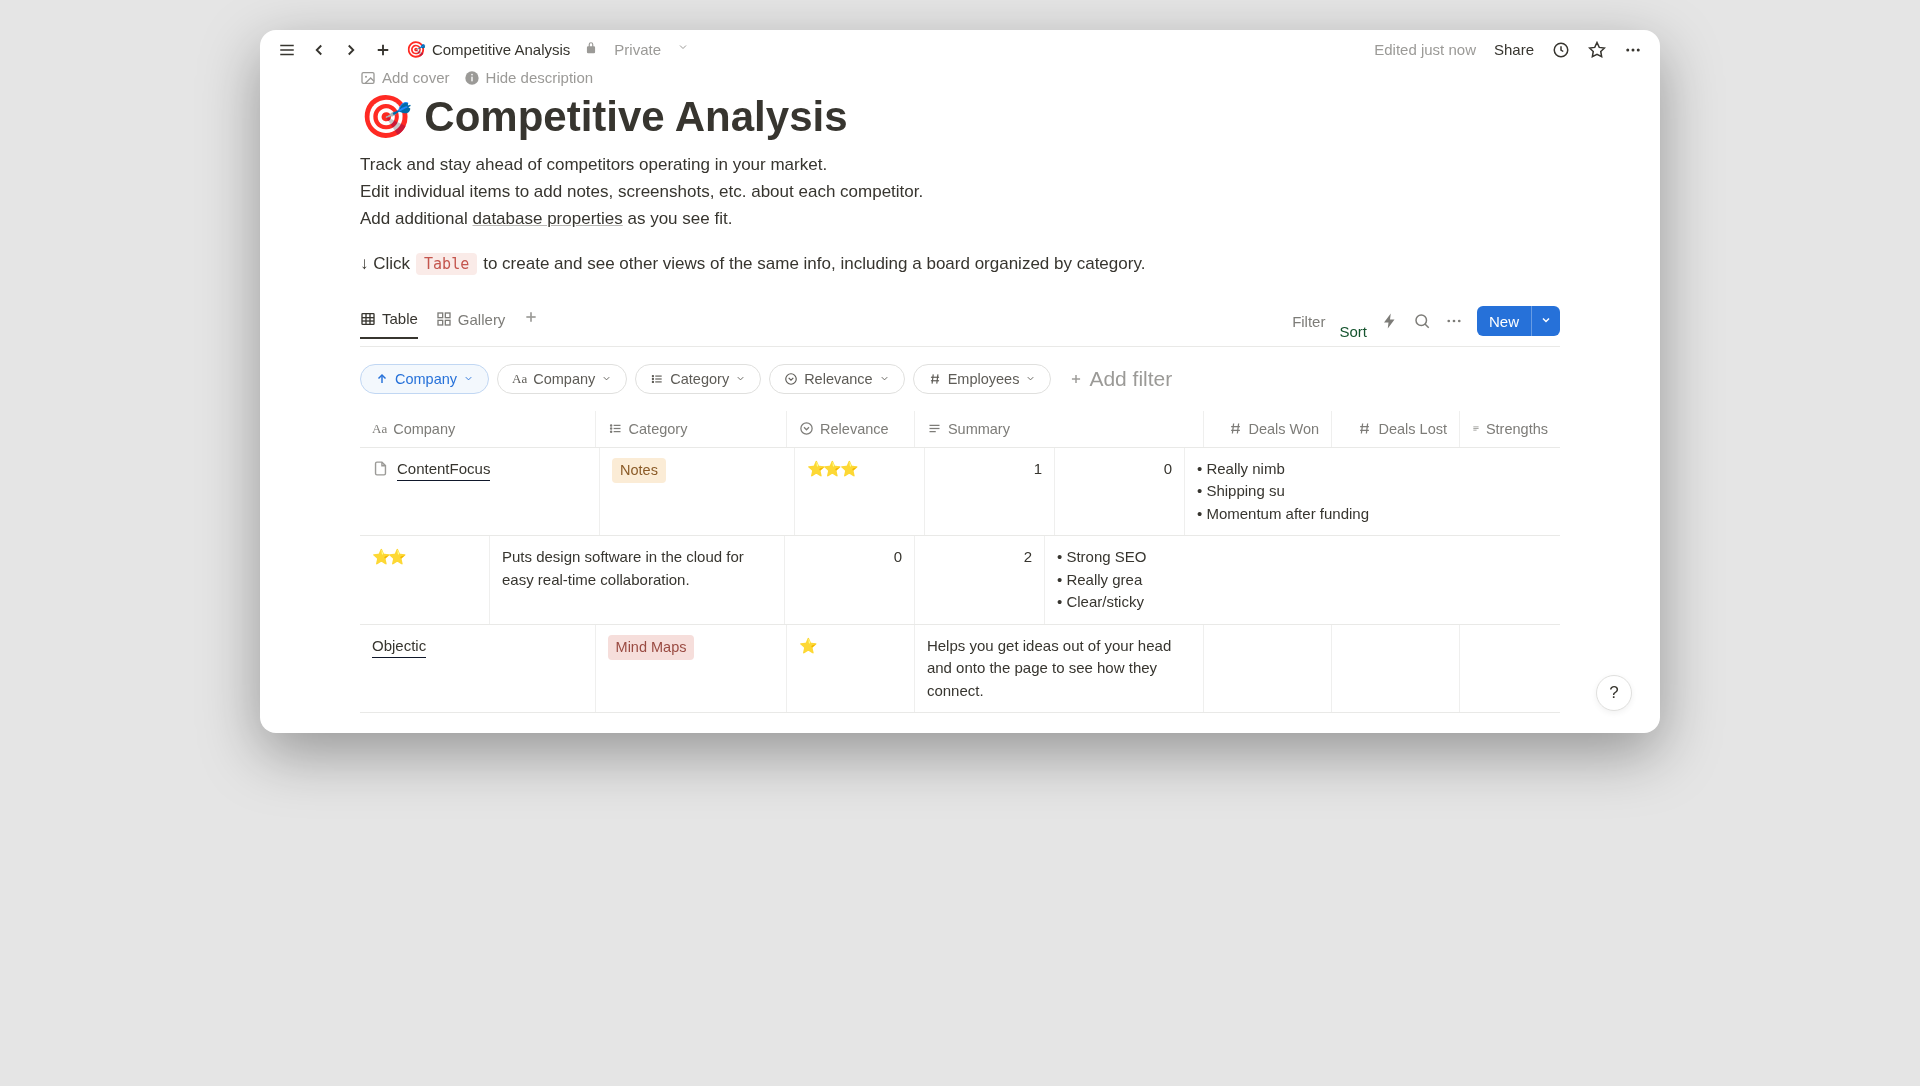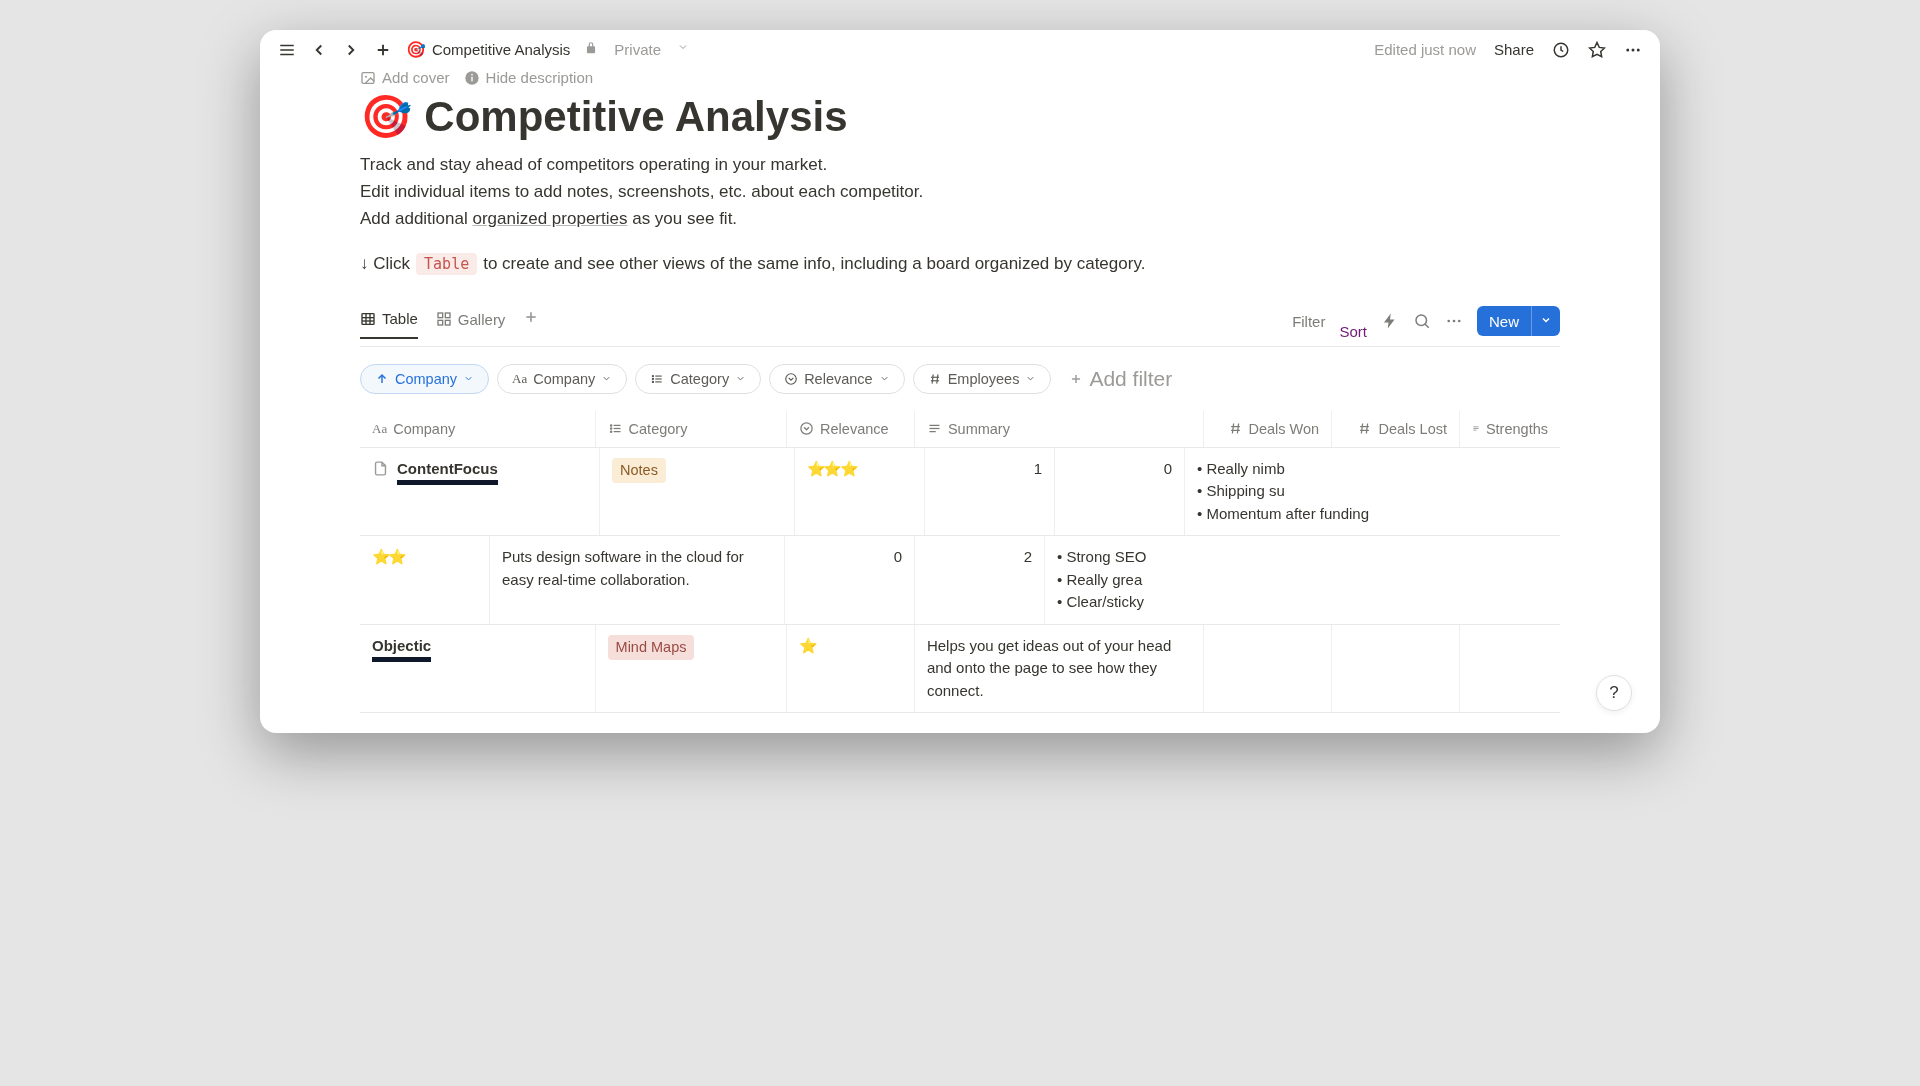--- a/index.html
+++ b/index.html
@@ -50,21 +50,21 @@
 .code-pill { background: #faebe8; color: #c4554d; font-family: ui-monospace, SFMono-Regular, Menlo, monospace; font-size: 15px; padding: 2px 8px; border-radius: 4px; }
 
 .views-row { display: flex; align-items: center; margin-bottom: 0; border-bottom: 1px solid #e9e9e7; }
 .views-left { display: flex; align-items: center; gap: 18px; }
 .view-tab { display: flex; align-items: center; gap: 6px; font-size: 15px; color: #7d7c78; padding-bottom: 10px; cursor: pointer; }
 .view-tab.active { color: #37352f; font-weight: 500; border-bottom: 2px solid #37352f; margin-bottom: -1px; }
 .view-tab svg { width: 16px; height: 16px; }
 .add-view { color: #9b9a97; cursor: pointer; padding-bottom: 10px; }
 .views-right { margin-left: auto; display: flex; align-items: center; gap: 14px; padding-bottom: 6px; }
 .views-right .txt { font-size: 15px; color: #7d7c78; cursor: pointer; }
-.views-right .sort-active { color: #701a75; margin-top: 20px; }
+.views-right .sort-active { color: #14532d; margin-top: 20px; }
 .new-btn { background: #2671d9; color: #fff; border-radius: 6px; display: flex; align-items: center; cursor: pointer; }
 .new-btn .lbl { padding: 6px 12px; font-size: 15px; }
 .new-btn .chev { padding: 6px 8px; border-left: 1px solid rgba(255,255,255,0.3); }
 
 .filters-row { display: flex; align-items: center; gap: 8px; padding: 14px 0; flex-wrap: wrap; }
 .filter-pill { display: inline-flex; align-items: center; gap: 6px; border: 1px solid #e0e0de; border-radius: 24px; padding: 6px 14px; font-size: 14.5px; color: #5e5c57; cursor: pointer; }
 .filter-pill.sort { border-color: #c1d7f3; color: #2671d9; background: #f3f8fd; }
 .filter-pill svg { width: 14px; height: 14px; }
 .add-filter { display: inline-flex; align-items: center; gap: 6px; color: #9b9a97; font-size: 21px; cursor: pointer; padding: 6px 10px; }
 
@@ -81,21 +81,21 @@
 .col-dealslost { width: 130px; text-align: right; justify-content: flex-end; }
 .col-strengths { flex: 1; min-width: 100px; border-right: none; }
 .trow { display: flex; border-bottom: 1px solid #e9e9e7; font-size: 15px; color: #37352f; }
 .td { line-height: 1.5; }
 .td.right { text-align: right; }
 .tag { display: inline-block; padding: 2px 8px; border-radius: 4px; font-size: 14.5px; }
 .tag-orange { background: #fbecd6; color: #8a5a26; }
 .tag-blue { background: #d9e5f1; color: #3a5a88; }
 .tag-red { background: #f6dedb; color: #9a4b42; }
 .company-cell { display: flex; align-items: flex-start; gap: 8px; }
-.company-cell .name { font-weight: 700; border-bottom: 5px solid #0f172a; }
+.company-cell .name { font-weight: 400; border-bottom: 1px solid #0f172a; }
 .page-icon-svg { width: 17px; height: 17px; color: #9b9a97; margin-top: 2px; }
 .stars { font-size: 15px; letter-spacing: -2px; }
 .tfoot { display: flex; font-size: 12px; letter-spacing: 1px; color: #9b9a97; padding: 10px 0; }
 .tfoot .countcell { width: 240px; text-align: right; padding-right: 12px; }
 .tfoot .num { color: #37352f; font-size: 15px; letter-spacing: 0; margin-left: 2px; }
 
 .help-btn { position: absolute; right: 28px; bottom: 22px; width: 36px; height: 36px; border-radius: 50%; border: 1px solid #e0e0de; display: flex; align-items: center; justify-content: center; font-size: 17px; color: #37352f; background: #fff; cursor: pointer; box-shadow: 0 2px 6px rgba(0,0,0,0.06); }
 .strength-line { white-space: nowrap; overflow: hidden; text-overflow: clip; }
 </style>
 </head>
@@ -188,21 +188,21 @@
 
     <div class="page-title-row">
       <span class="page-emoji">🎯</span>
       <h1 class="page-title">Competitive Analysis</h1>
     </div>
 
     <div class="description">
       <div>Track and stay ahead of competitors operating in your market.</div>
       <div>Edit individual items to add notes, screenshots, etc. about each competitor.</div>
       <div>
-        <span>Add additional </span><a>organized properties</a><span> as you see fit.</span>
+        <span>Add additional </span><a>database properties</a><span> as you see fit.</span>
       </div>
     </div>
 
     <div class="hint-row">
       <span>↓ Click </span>
       <span class="code-pill">Table</span>
       <span> to create and see other views of the same info, including a board organized by category.</span>
     </div>
 
     <div class="views-row">

